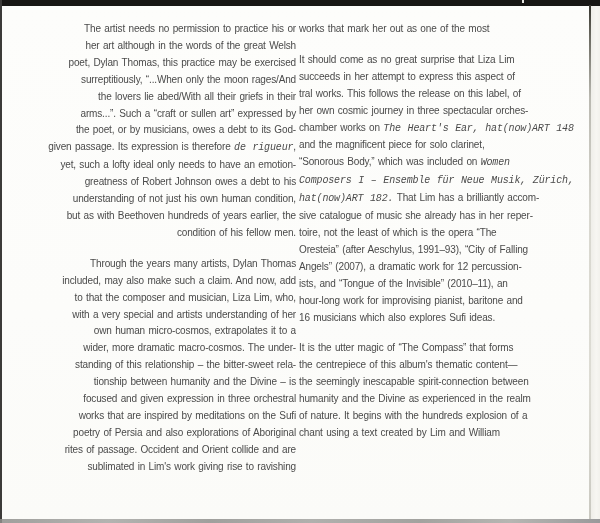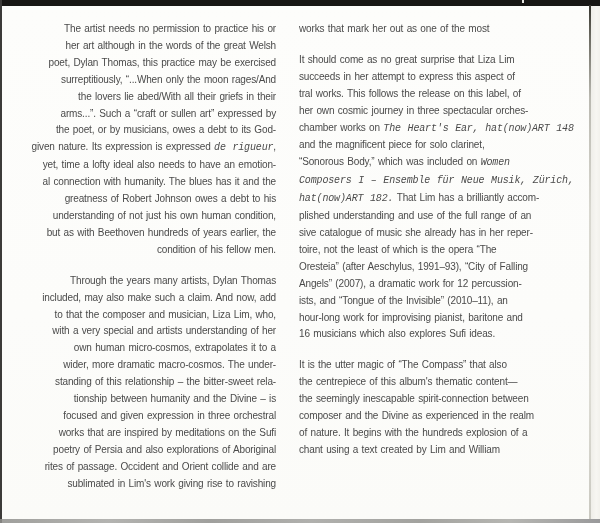--- a/index.html
+++ b/index.html
@@ -45,21 +45,21 @@
   .column {
     position: absolute;
     top: 21px;
     font-size: 10px;
     line-height: 16.9px;
     color: #4a4a4a;
     letter-spacing: -0.15px;
     word-spacing: 0.8px;
   }
   .column-left {
-    left: 14px; width: 262px;
+    left: 34px; width: 262px;
     text-align: right;
   }
   .column-right {
     left: 299px; width: 282px;
     text-align: left;
   }
   .para { margin: 0 0 14px 0; }
   .para:last-child { margin-bottom: 16px; }
   .line { white-space: nowrap; }
   .it { font-style: italic; font-family: Liberation Mono, monospace; }
@@ -77,23 +77,22 @@
 
   <div class="column column-left">
       <div class="para">
         <div class="line"><span>The artist needs no permission to practice his or</span></div>
         <div class="line"><span>her art although in the words of the great Welsh</span></div>
         <div class="line"><span>poet, Dylan Thomas, this practice may be exercised</span></div>
         <div class="line"><span>surreptitiously, “...When only the moon rages/And</span></div>
         <div class="line"><span>the lovers lie abed/With all their griefs in their</span></div>
         <div class="line"><span>arms...”. Such a “craft or sullen art” expressed by</span></div>
         <div class="line"><span>the poet, or by musicians, owes a debt to its God-</span></div>
-        <div class="line"><span>given nature. Its expression is expressed </span><span class="it">de rigueur</span><span>,</span></div>
-        <div class="line"><span>yet, time a lofty ideal also needs to have an emotion-</span></div>
-        <div class="line"><span>al connection with humanity. The blues has it and the</span></div>
+        <div class="line"><span>given passage. Its expression is therefore </span><span class="it">de rigueur</span><span>,</span></div>
+        <div class="line"><span>yet, such a lofty ideal only needs to have an emotion-</span></div>
         <div class="line"><span>greatness of Robert Johnson owes a debt to his</span></div>
         <div class="line"><span>understanding of not just his own human condition,</span></div>
         <div class="line"><span>but as with Beethoven hundreds of years earlier, the</span></div>
         <div class="line"><span>condition of his fellow men.</span></div>
       </div>
       <div class="para">
         <div class="line"><span>Through the years many artists, Dylan Thomas</span></div>
         <div class="line"><span>included, may also make such a claim. And now, add</span></div>
         <div class="line"><span>to that the composer and musician, Liza Lim, who,</span></div>
         <div class="line"><span>with a very special and artists understanding of her</span></div>
@@ -115,33 +114,32 @@
       <div class="para">
         <div class="line"><span>It should come as no great surprise that Liza Lim</span></div>
         <div class="line"><span>succeeds in her attempt to express this aspect of</span></div>
         <div class="line"><span>tral works. This follows the release on this label, of</span></div>
         <div class="line"><span>her own cosmic journey in three spectacular orches-</span></div>
         <div class="line"><span>chamber works on </span><span class="it">The Heart's Ear, hat(now)ART 148</span></div>
         <div class="line"><span>and the magnificent piece for solo clarinet,</span></div>
         <div class="line"><span>“Sonorous Body,” which was included on </span><span class="it">Women</span></div>
         <div class="line"><span class="it">Composers I – Ensemble für Neue Musik, Zürich,</span></div>
         <div class="line"><span class="it">hat(now)ART 182.</span><span> That Lim has a brilliantly accom-</span></div>
-        <div class="line"><span>plished understanding and use of the full range of an</span></div>
         <div class="line"><span>sive catalogue of music she already has in her reper-</span></div>
         <div class="line"><span>toire, not the least of which is the opera “The</span></div>
         <div class="line"><span>Oresteia” (after Aeschylus, 1991–93), “City of Falling</span></div>
         <div class="line"><span>Angels” (2007), a dramatic work for 12 percussion-</span></div>
         <div class="line"><span>ists, and “Tongue of the Invisible” (2010–11), an</span></div>
         <div class="line"><span>hour-long work for improvising pianist, baritone and</span></div>
         <div class="line"><span>16 musicians which also explores Sufi ideas.</span></div>
       </div>
       <div class="para">
-        <div class="line"><span>It is the utter magic of “The Compass” that also</span></div>
+        <div class="line"><span>It is the utter magic of “The Compass” that forms</span></div>
         <div class="line"><span>the centrepiece of this album's thematic content—</span></div>
         <div class="line"><span>the seemingly inescapable spirit-connection between</span></div>
-        <div class="line"><span>composer and the Divine as experienced in the realm</span></div>
+        <div class="line"><span>humanity and the Divine as experienced in the realm</span></div>
         <div class="line"><span>of nature. It begins with the hundreds explosion of a</span></div>
         <div class="line"><span>chant using a text created by Lim and William</span></div>
       </div>
     </div>
 
   <div class="bottom-bar"></div>
 </div>
 
 </body></html>

